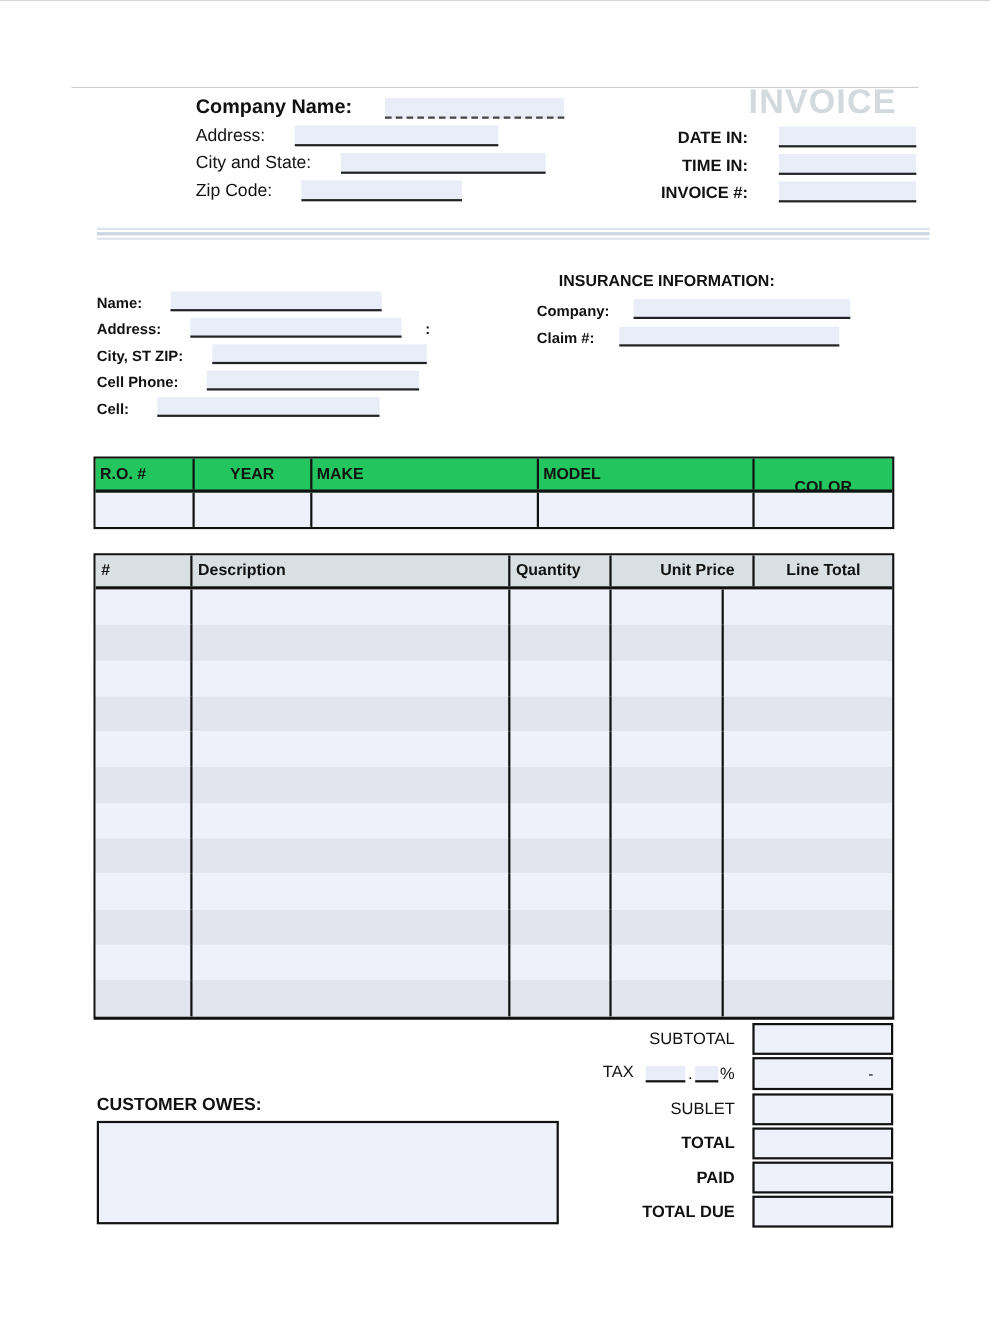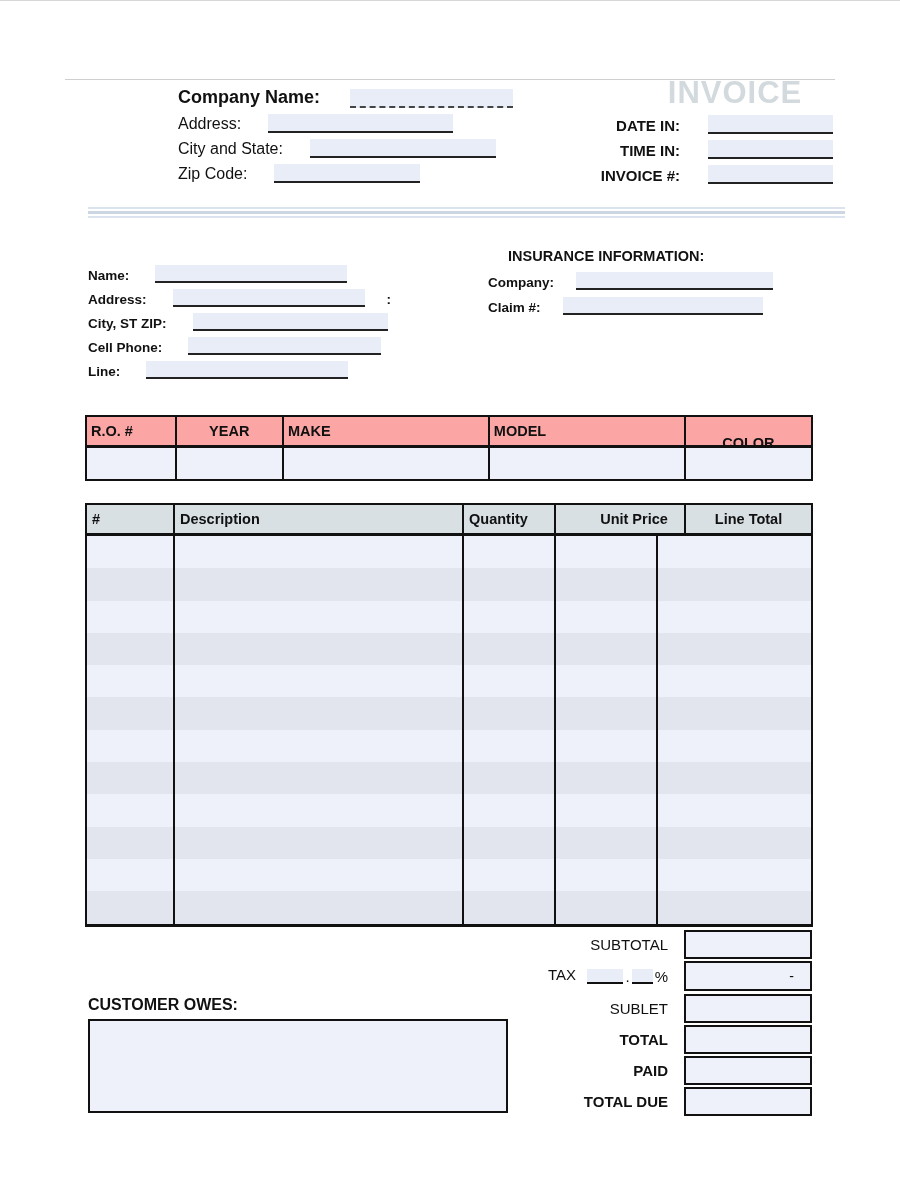--- a/index.html
+++ b/index.html
@@ -9,21 +9,21 @@
     position:relative; width:900px; height:1200px; background:#fff;
     border-top:1px solid #d6d6d6; overflow:hidden;
   }
   .abs { position:absolute;gap:20px; }
 
   
   .sheet-edge { left:65px; top:78px; width:770px; height:1px; background:#cfcfcf; }
 
   
   .invoice-title {
-    left:655px; top:74px; width:160px; text-align:center;
+    left:655px; top:74px; width:160px; text-align:right;
     font-size:31px; font-weight:bold; letter-spacing:1px; color:#d3dade;
   }
 
   
   .company-row { display:flex; align-items:flex-end; }
   .lbl { white-space:nowrap; }
   .field {
     display:inline-block; background:#e9edf8; border-bottom:2px solid #222;
     height:19px; vertical-align:bottom;
   }
@@ -52,21 +52,21 @@
   .cust-row { display:flex; align-items:flex-end; left:88px; }
   .cust-row .lbl { font-size:13.5px; font-weight:bold; margin-right:6px; }
   .cust-row .suffix { font-size:13.5px; font-weight:bold; margin-left:2px; }
   .f-h { height:18px; }
   .ins-title { left:508px; top:247px; font-size:14.5px; font-weight:bold; }
   .ins-row { display:flex; align-items:flex-end; left:488px; }
   .ins-row .lbl { font-size:13.5px; font-weight:bold; margin-right:2px; }
 
   
   .vtable { left:85px; top:414px; width:728px; border:2px solid #111; }
-  .vtable .thead { display:flex; height:31px; background:#fca5a5; border-bottom:3px solid #111; }
+  .vtable .thead { display:flex; height:31px; background:#22c55e; border-bottom:3px solid #111; }
   .vtable .tbody { display:flex; height:31px; background:#eef1fa; }
   .vtable .cell { border-right:2px solid #111; display:flex; align-items:center;
                   font-weight:bold; font-size:14.5px; padding:0 4px; }
   .vtable .cell:last-child { border-right:none; }
   .v0{width:90px;} .v1{width:108px; justify-content:center;} .v2{width:207px;}
   .v3{width:197px;} .v4{width:126px; justify-content:center;margin-top:24px;}
 
   
   .li-table { left:85px; top:502px; width:728px; border:2px solid #111; border-bottom:3px solid #111; }
   .li-head { display:flex; height:31px; background:#d8e0e3; border-bottom:3px solid #111; }
@@ -156,21 +156,21 @@
   </div>
   <div class="abs cust-row" style="top:312px;">
     <span class="lbl">City, ST ZIP:</span>
     <span class="field f-h" style="width:195px;"></span>
   </div>
   <div class="abs cust-row" style="top:336px;">
     <span class="lbl">Cell Phone:</span>
     <span class="field f-h" style="width:193px;"></span>
   </div>
   <div class="abs cust-row" style="top:360px;">
-    <span class="lbl">Line:</span>
+    <span class="lbl">Cell:</span>
     <span class="field f-h" style="width:202px;"></span>
   </div>
 
   <div class="abs ins-title">INSURANCE INFORMATION:</div>
   <div class="abs ins-row" style="top:271px;">
     <span class="lbl">Company:</span>
     <span class="field f-h" style="width:197px;"></span>
   </div>
   <div class="abs ins-row" style="top:296px;">
     <span class="lbl">Claim #:</span>

